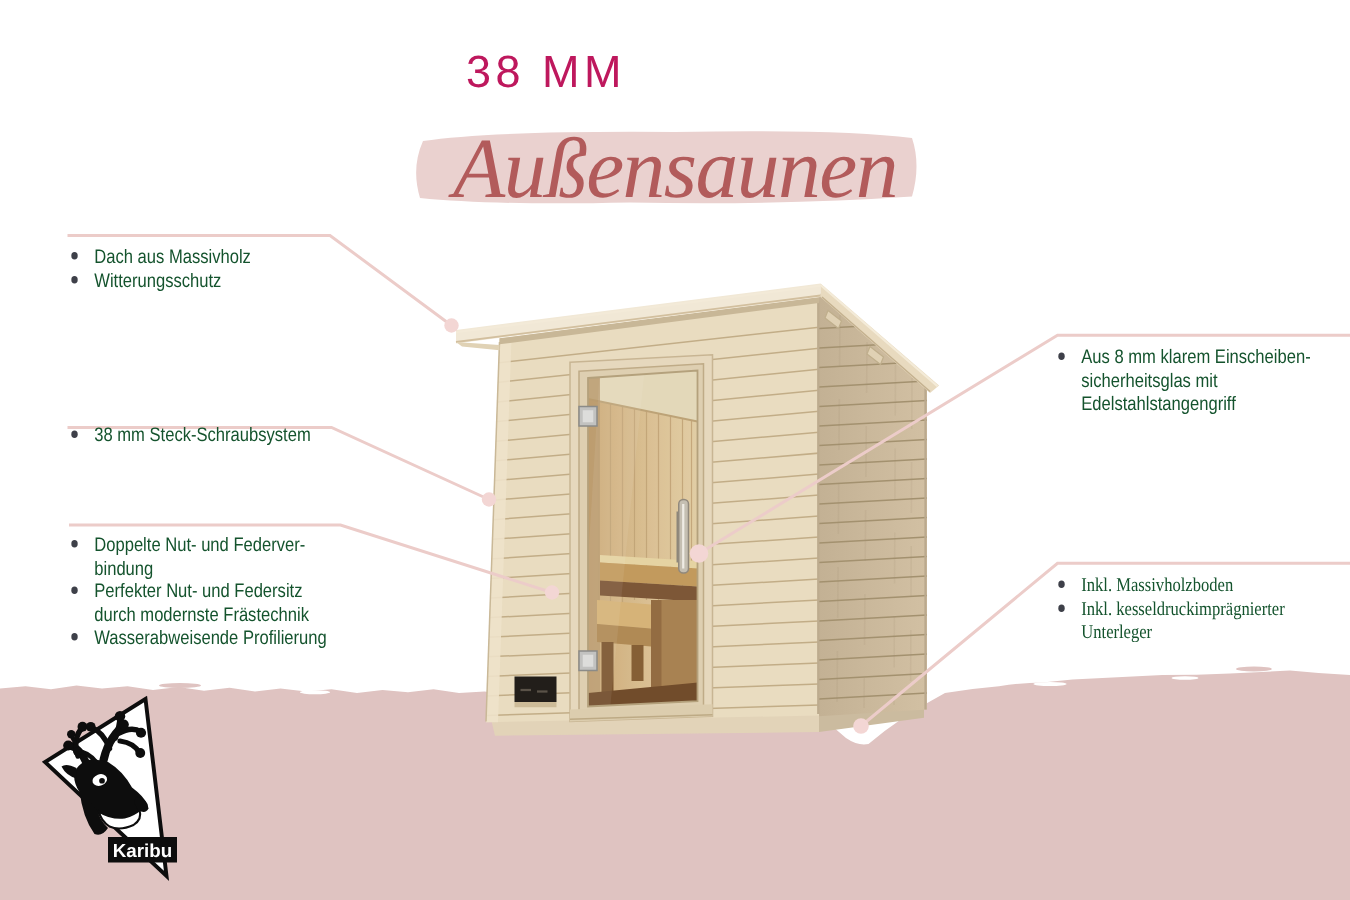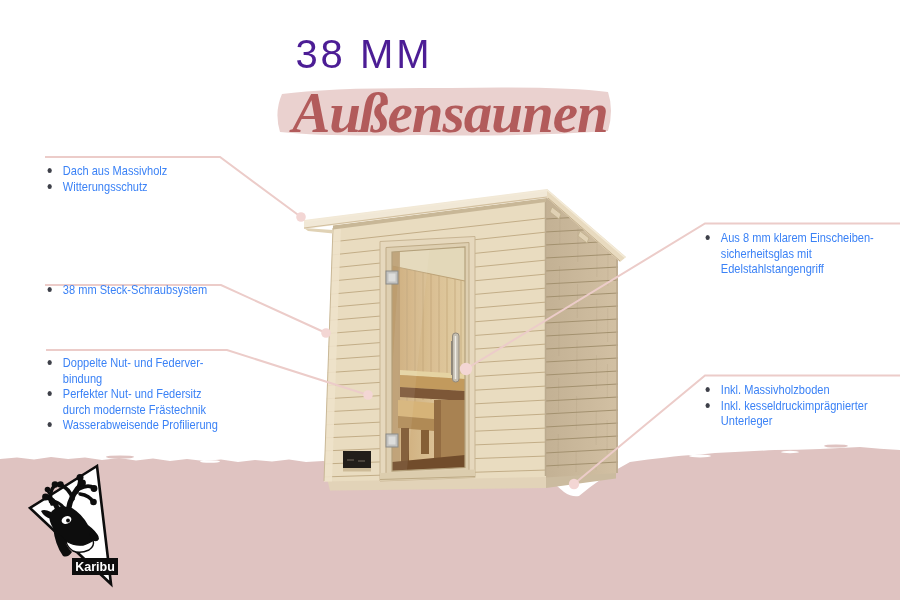--- a/index.html
+++ b/index.html
@@ -1,18 +1,18 @@
 <!DOCTYPE html>
 <html><head>
 <meta charset="utf-8">
 <style>
   html,body{margin:0;padding:0;}
   body{width:900px;height:600px;position:relative;background:#ffffff;overflow:hidden;
        font-family:"Liberation Sans",sans-serif;}
-  .feat{position:absolute;color:#3b82f6;font-size:13px;line-height:15.5px;}
+  .feat{position:absolute;color:#14532d;font-size:13px;line-height:15.5px;}
   .feat .in{display:inline-block;transform:scaleX(0.85);transform-origin:0 0;white-space:nowrap;}
   .feat .row{position:relative;padding-left:21px;display:inline-block;}
   .feat .row .b{position:absolute;left:3px;top:5px;width:5px;height:5px;border-radius:50%;background:#3e4049;}
   svg{position:absolute;left:0;top:0;}
 </style>
 </head>
 <body>
 
 <svg width="900" height="600" viewBox="0 0 900 600">
 
@@ -220,24 +220,24 @@
 
     <circle cx="368" cy="395" r="4.8"></circle>
 
     <circle cx="466" cy="369" r="6.2"></circle>
 
     <circle cx="574" cy="484" r="5.2"></circle>
   </g>
 </svg>
 
 <div style="position:absolute;left:0;top:32px;width:728px;text-align:center;
-     font-size:40px;letter-spacing:3px;color:#4c1d95;">38 MM</div>
+     font-size:30px;letter-spacing:3px;color:#be185d;">38 MM</div>
 
 <div style="position:absolute;left:0;top:80px;width:900px;text-align:center;
-     font-family:'Liberation Serif',serif;font-style:italic;font-weight:bold;
+     font-family:'Liberation Serif',serif;font-style:italic;font-weight:normal;
      font-size:57px;color:#b25b5b;letter-spacing:-1px;">Außensaunen</div>
 
 <div class="feat" style="left:45px;top:163px;">
   <span class="in">
   <span class="row"><span class="b"></span>Dach aus Massivholz</span><br>
   <span class="row"><span class="b"></span>Witterungsschutz</span>
   </span>
 </div>
 
 <div class="feat" style="left:45px;top:282px;">
@@ -255,21 +255,21 @@
 </div>
 
 <div class="feat" style="left:703px;top:230px;">
   <span class="in">
   <span class="row"><span class="b"></span>Aus 8 mm klarem Einscheiben-</span><br>
   <span class="row">sicherheitsglas mit</span><br>
   <span class="row">Edelstahlstangengriff</span>
   </span>
 </div>
 
-<div class="feat" style="left:703px;top:382px;">
+<div class="feat" style="left:703px;top:382px;font-family:Liberation Serif, serif;">
   <span class="in">
   <span class="row"><span class="b"></span>Inkl. Massivholzboden</span><br>
   <span class="row"><span class="b"></span>Inkl. kesseldruckimprägnierter</span><br>
   <span class="row">Unterleger</span>
   </span>
 </div>
 
 <svg id="logo" width="900" height="600" viewBox="0 0 900 600">
 
   <polygon points="97,466 30,508 111,584" fill="#ffffff" stroke="#0d0d0d" stroke-width="2.6" stroke-linejoin="miter"></polygon>

